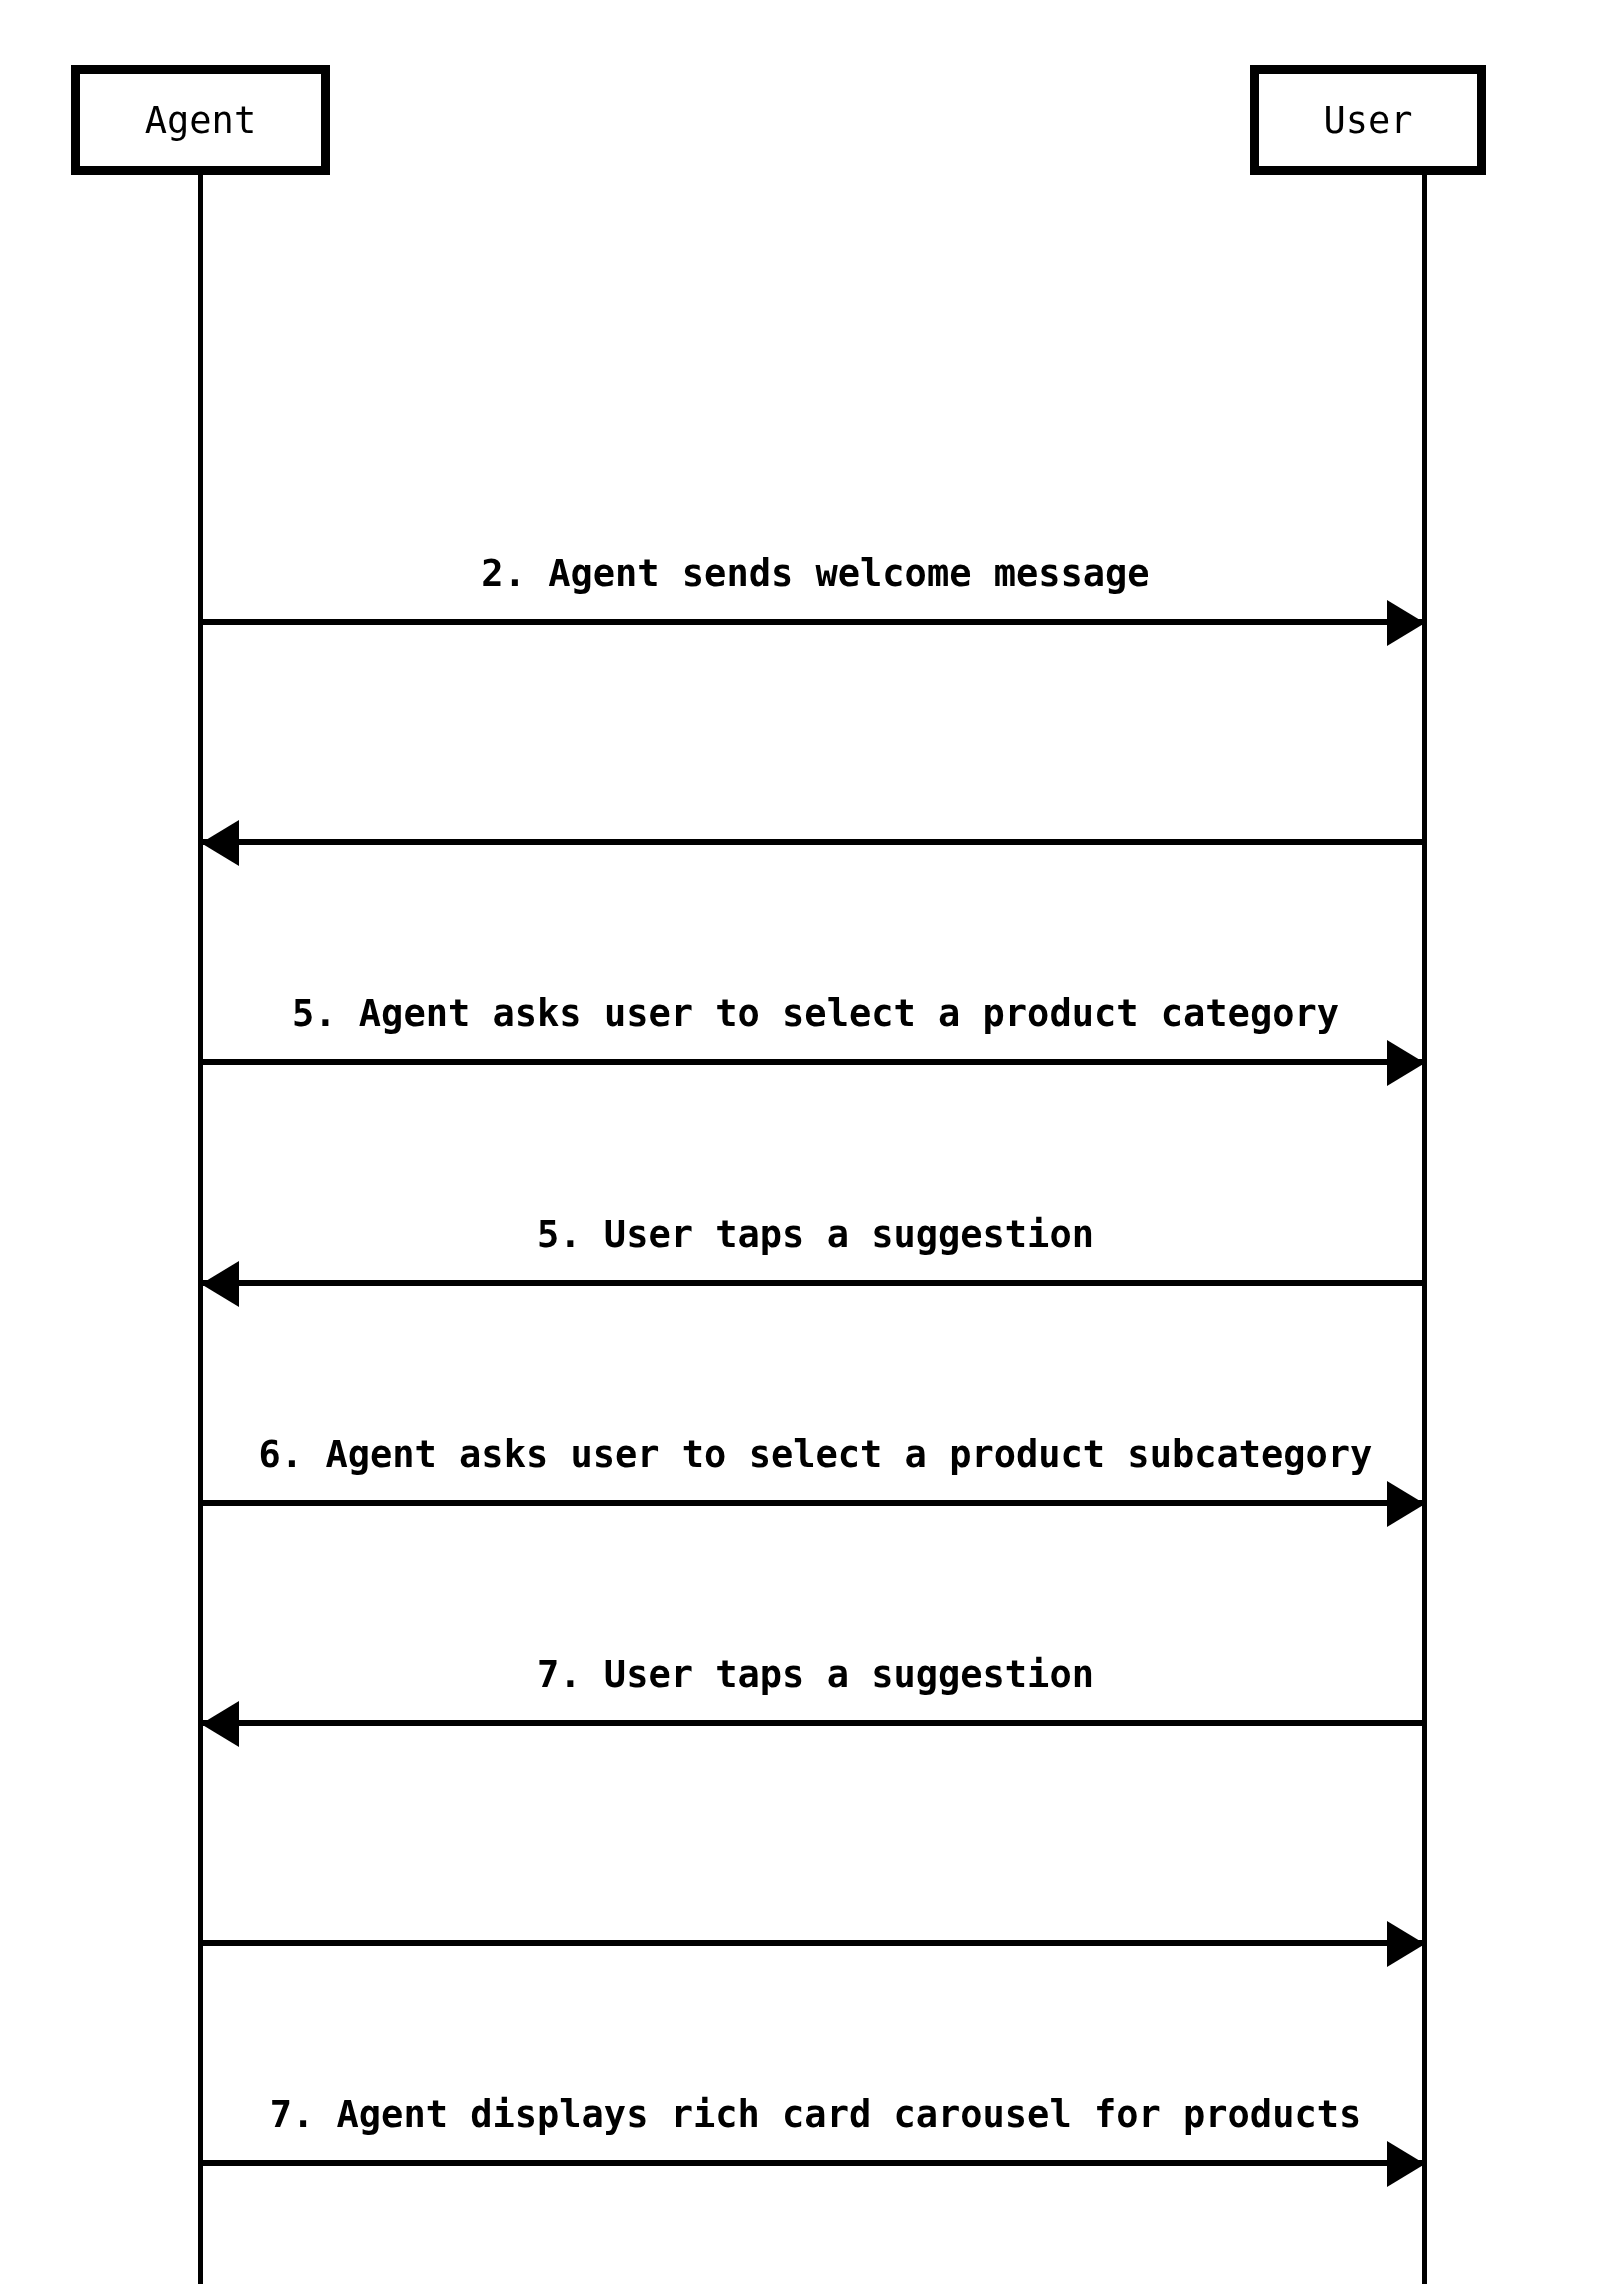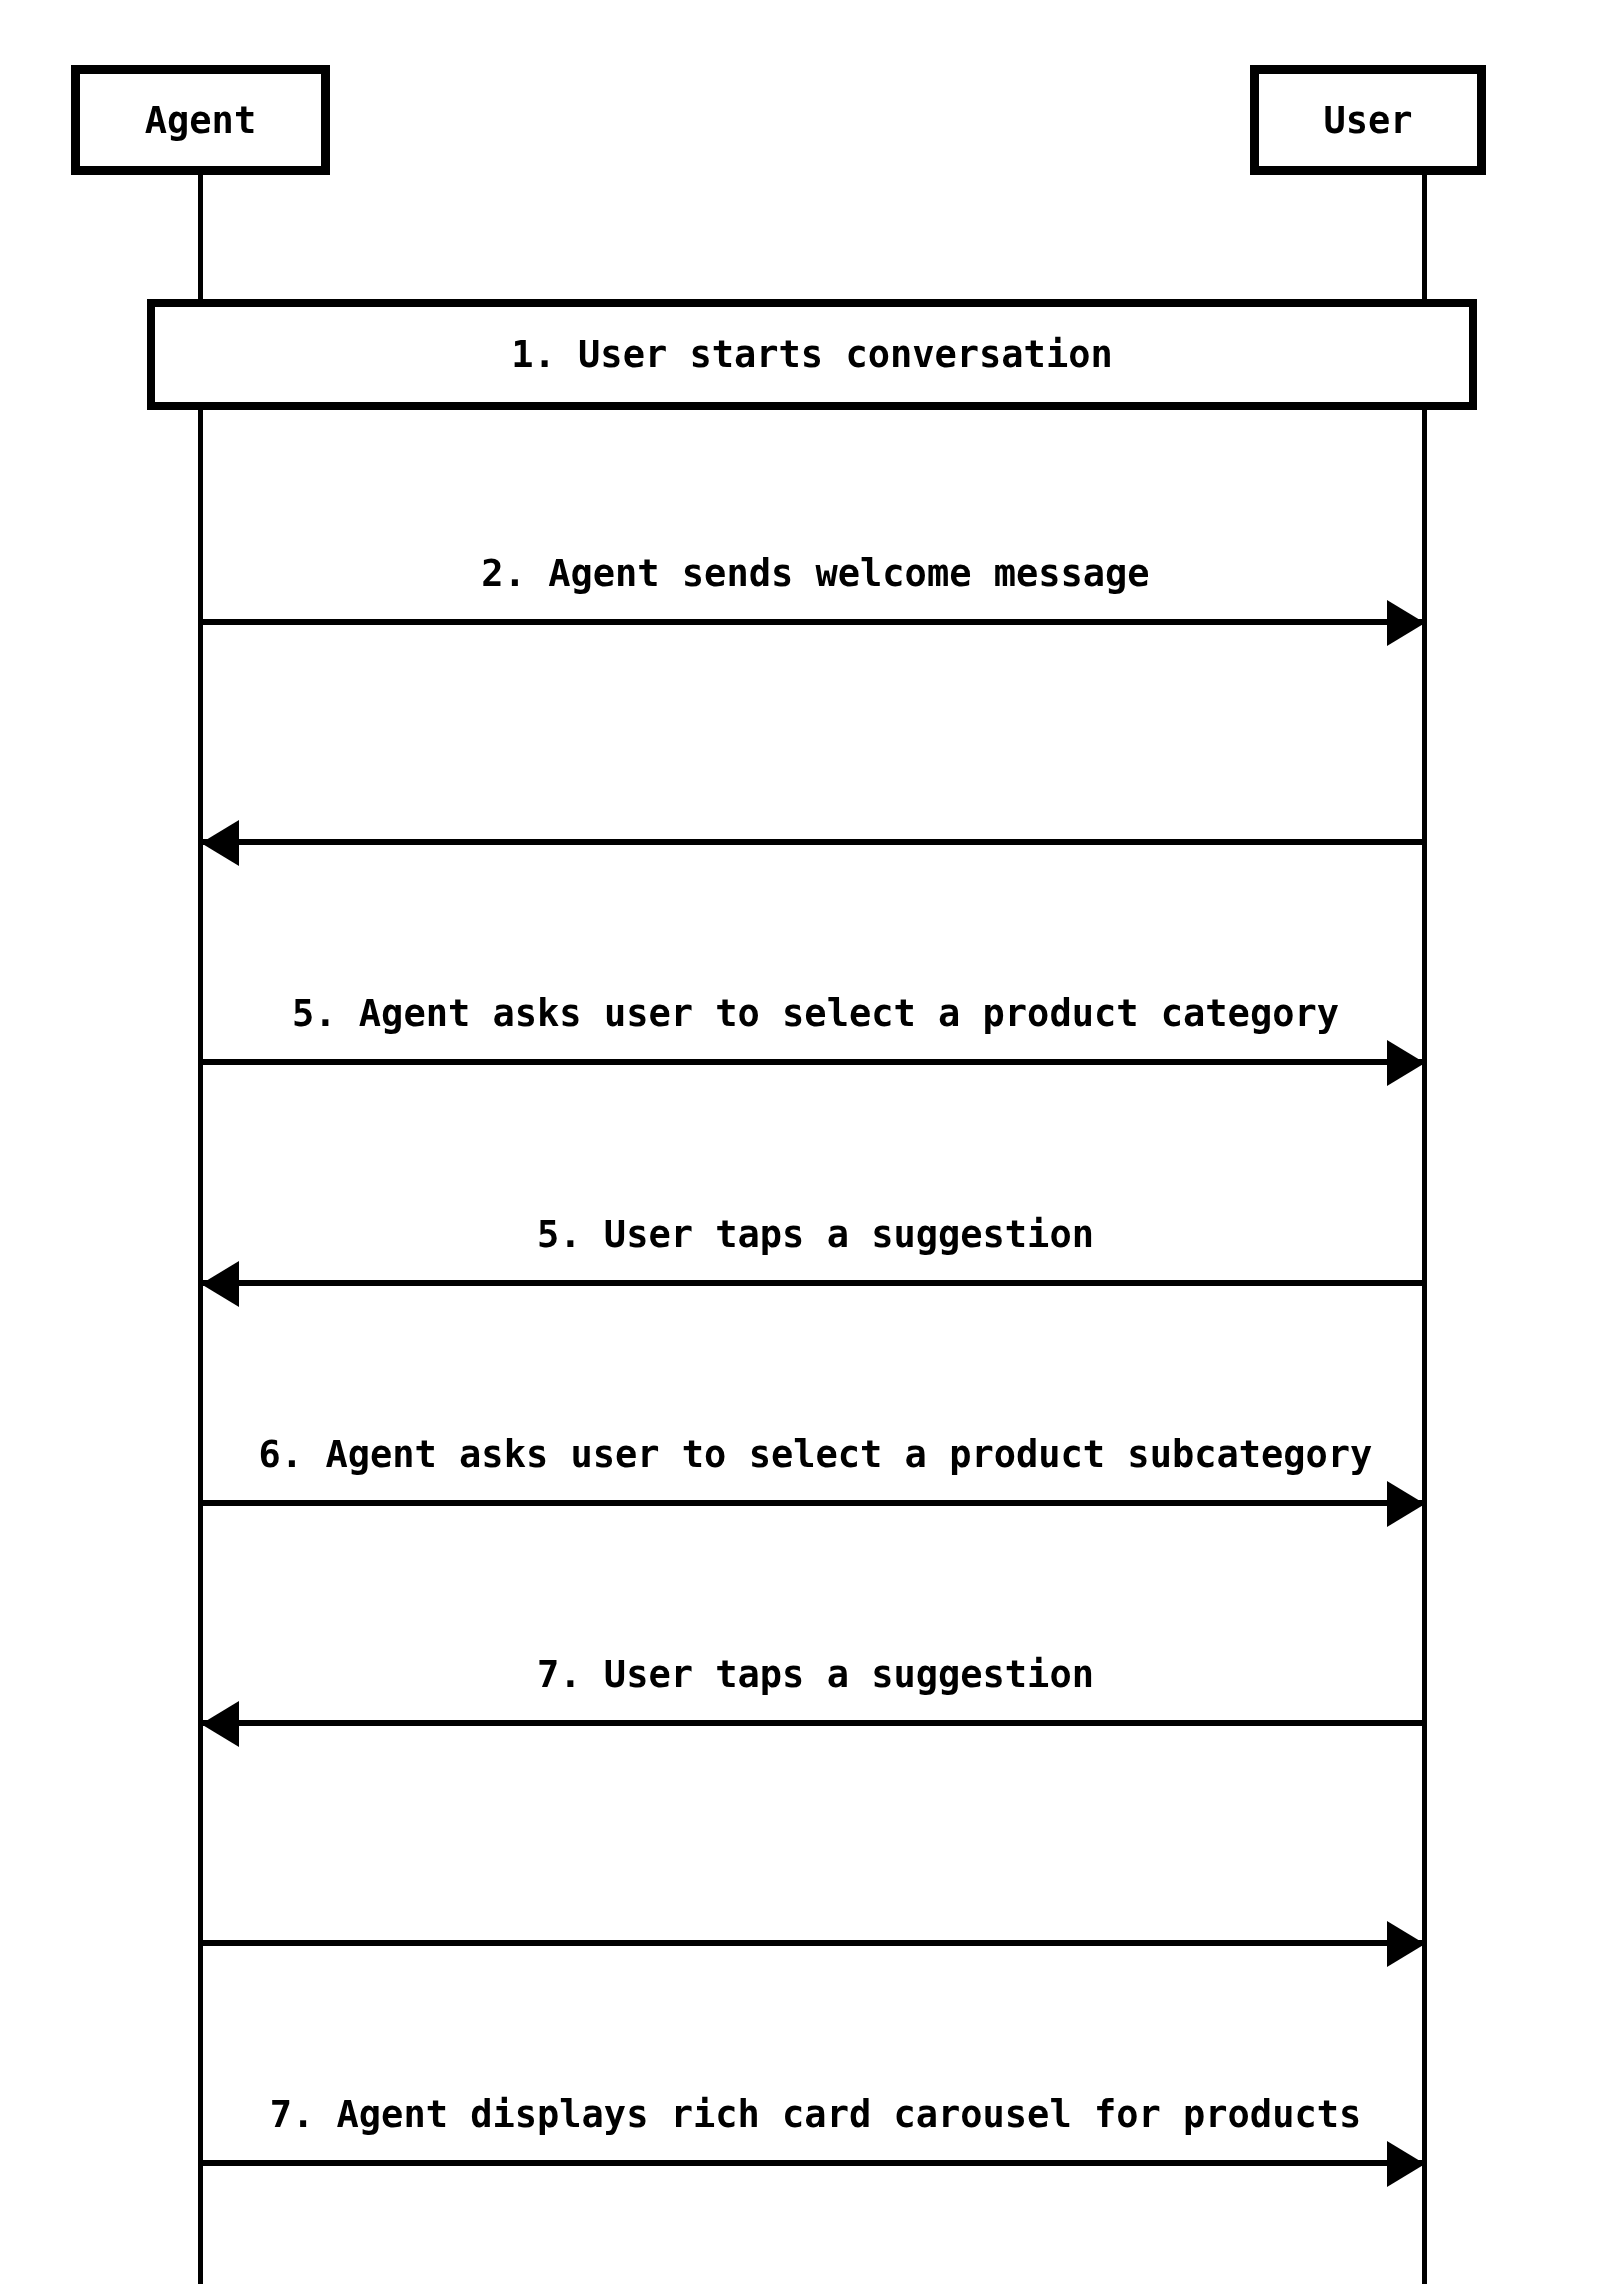--- a/index.html
+++ b/index.html
@@ -23,21 +23,21 @@
   .pbox {
     position: absolute;
     height: 110px;
     box-sizing: border-box;
     border: 9px solid #000000;
     background: #ffffff;
     display: flex;
     align-items: center;
     justify-content: center;
     font-size: 37px;
-    font-weight: 700;
+    font-weight: 400;
     letter-spacing: 0;
   }
   .pbox-agent { left: 71px;  width: 259px; }
   .pbox-user  { left: 1250px; width: 236px; }
   .pbox-top    { top: 65px; }
   .note {
     position: absolute;
     left: 147px;
     top: 299px;
     width: 1330px;
@@ -95,23 +95,20 @@
   <div class="lifeline lifeline-agent"></div>
   <div class="lifeline lifeline-user"></div>
 
   <div class="pbox pbox-agent pbox-top">
     <span>Agent</span>
   </div>
   <div class="pbox pbox-user pbox-top">
     <span>User</span>
   </div>
 
-  <div class="note">
-    <span>1. User starts conversation</span>
-  </div>
 
   <div id="messages">
       <div class="msg" style="top: 513px;">
     <div class="msg-label">2. Agent sends welcome message</div>
     <div class="arrow-line"></div>
     <div class="arrow-head head-right"></div>
   </div>
       <div class="msg" style="top: 733px;">
     <div class="arrow-line"></div>
     <div class="arrow-head head-left"></div>

